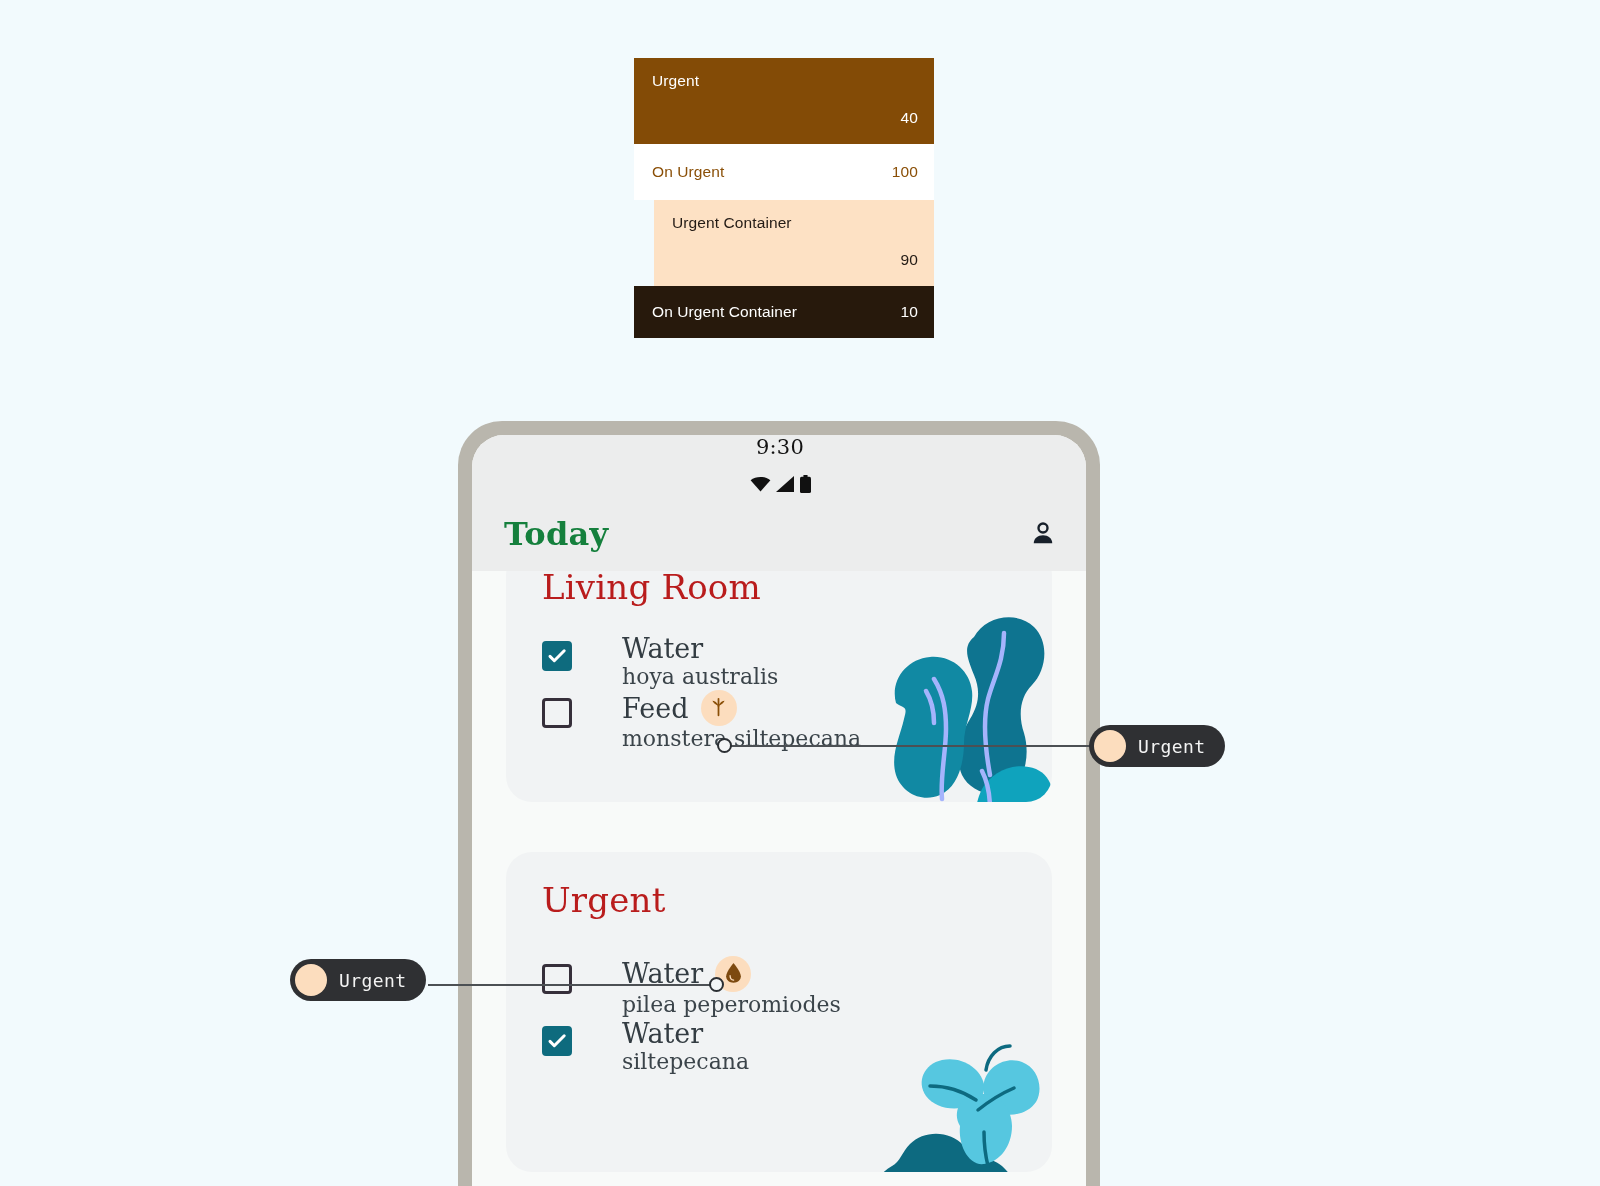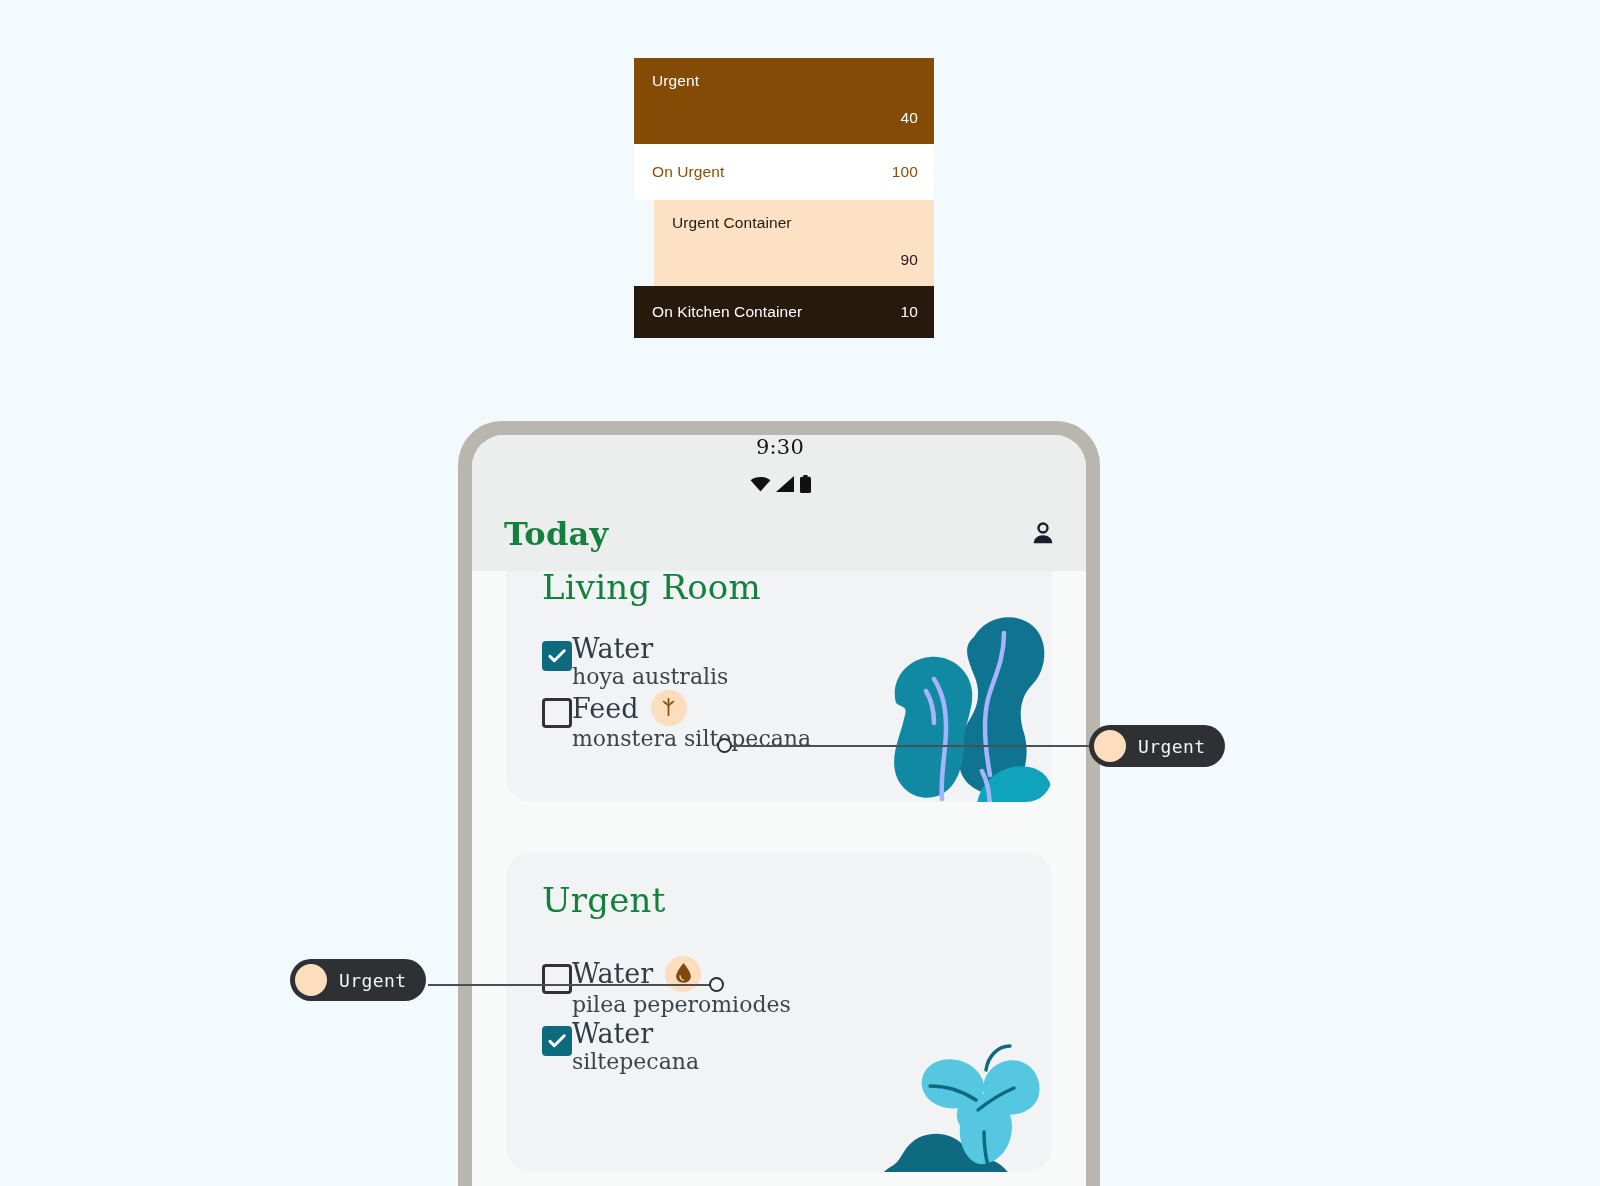--- a/index.html
+++ b/index.html
@@ -92,27 +92,27 @@
     background:#f1f3f4;
     border-radius:26px;
     overflow:hidden;
     box-sizing:border-box;
   }
   .card-living{height:253px;margin-top:-22px;padding:0 0 0 36px;}
   .card-kitchen{height:320px;margin-top:50px;padding:0 0 0 36px;}
 
   .card-title{
     font-family:"DejaVu Serif", serif;
-    font-size:34px;color:#15803d;letter-spacing:.2px;
+    font-size:34px;color:#b91c1c;letter-spacing:.2px;
     padding-top:18px;position:relative;z-index:3;
   }
   .card-kitchen .card-title{padding-top:28px;}
 
   .task{
-    display:flex;align-items:flex-start;
+    display:flex;align-items:flex-start;gap:50px;
     position:relative;z-index:3;
   }
   .card-living .task:nth-of-type(1){margin-top:24px;}
   .card-living .task:nth-of-type(2){margin-top:26px;}
   .card-kitchen .task:nth-of-type(1){margin-top:24px;}
   .card-kitchen .task:nth-of-type(2){margin-top:36px;}
 
   .cbox{
     width:30px;height:30px;box-sizing:border-box;
     border-radius:4px;margin-top:8px;flex:none;
@@ -185,21 +185,21 @@
       <span class="sw-label">On Urgent</span>
       <span class="sw-value">100</span>
     </div>
 
     <div class="swatch sw-container">
       <span class="sw-label">Urgent Container</span>
       <span class="sw-value">90</span>
     </div>
 
     <div class="swatch sw-on-container">
-      <span class="sw-label">On Kitchen Container</span>
+      <span class="sw-label">On Urgent Container</span>
       <span class="sw-value">10</span>
     </div>
 
   </div>
 
   <div class="phone-frame">
     <div class="phone-screen">
 
       <div class="statusbar">
         <span class="status-time">9:30</span>

